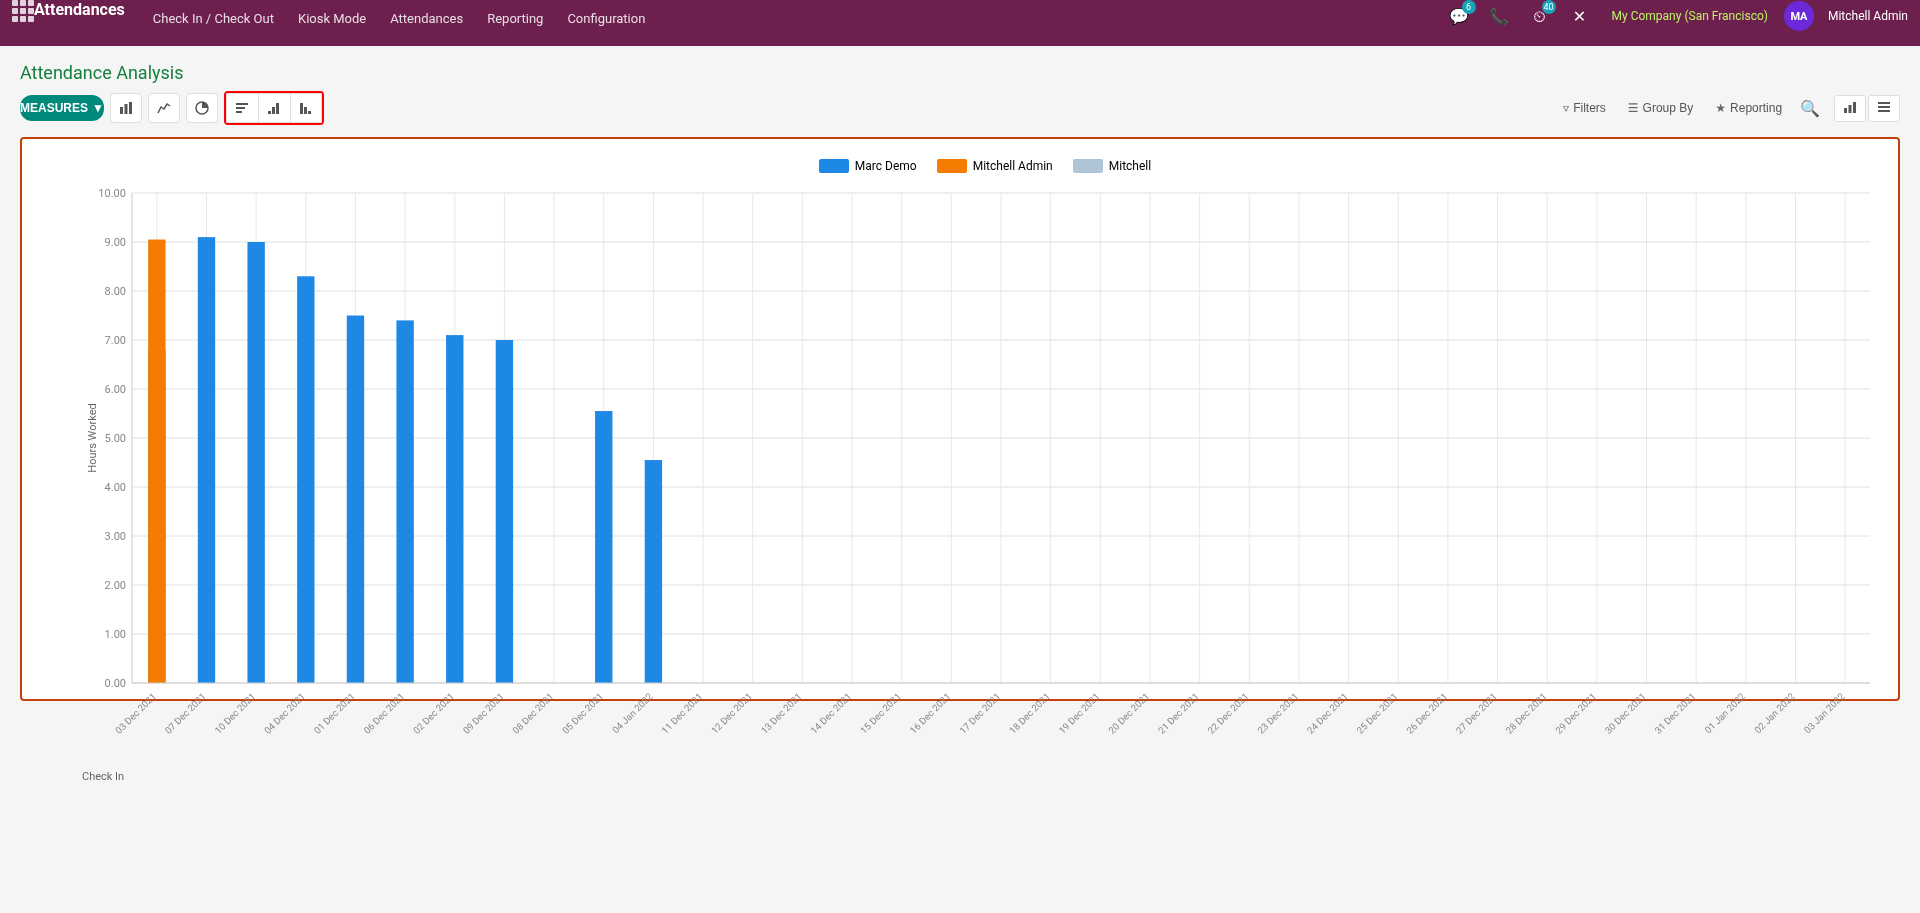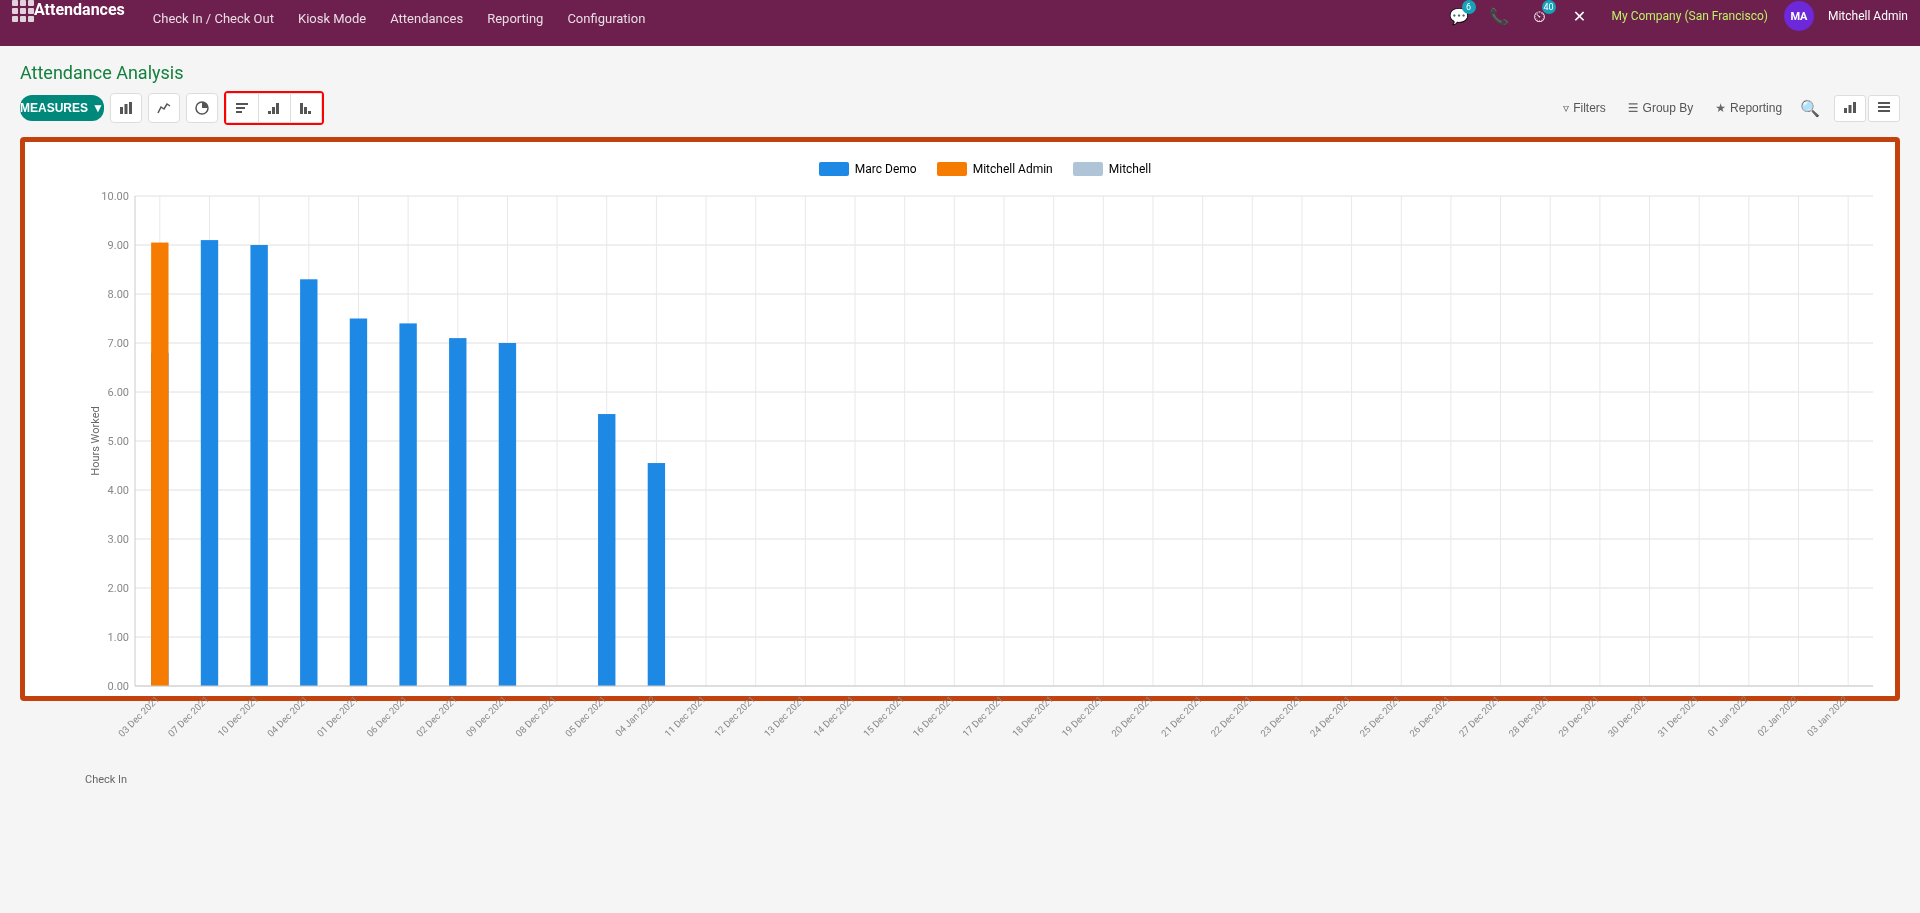--- a/index.html
+++ b/index.html
@@ -181,21 +181,21 @@
       padding: 4px 8px;
       cursor: pointer;
       border-radius: 3px;
       color: #555;
       font-size: 14px;
     }
 
     
     .chart-container {
       background: white;
-      border: 5px solid #c2410c;
+      border: 2px solid #c2410c;
       border-radius: 4px;
       padding: 20px 10px 60px 60px;
       position: relative;
       height: 564px;
     }
 
     
     .chart-legend {
       display: flex;
       justify-content: center;

